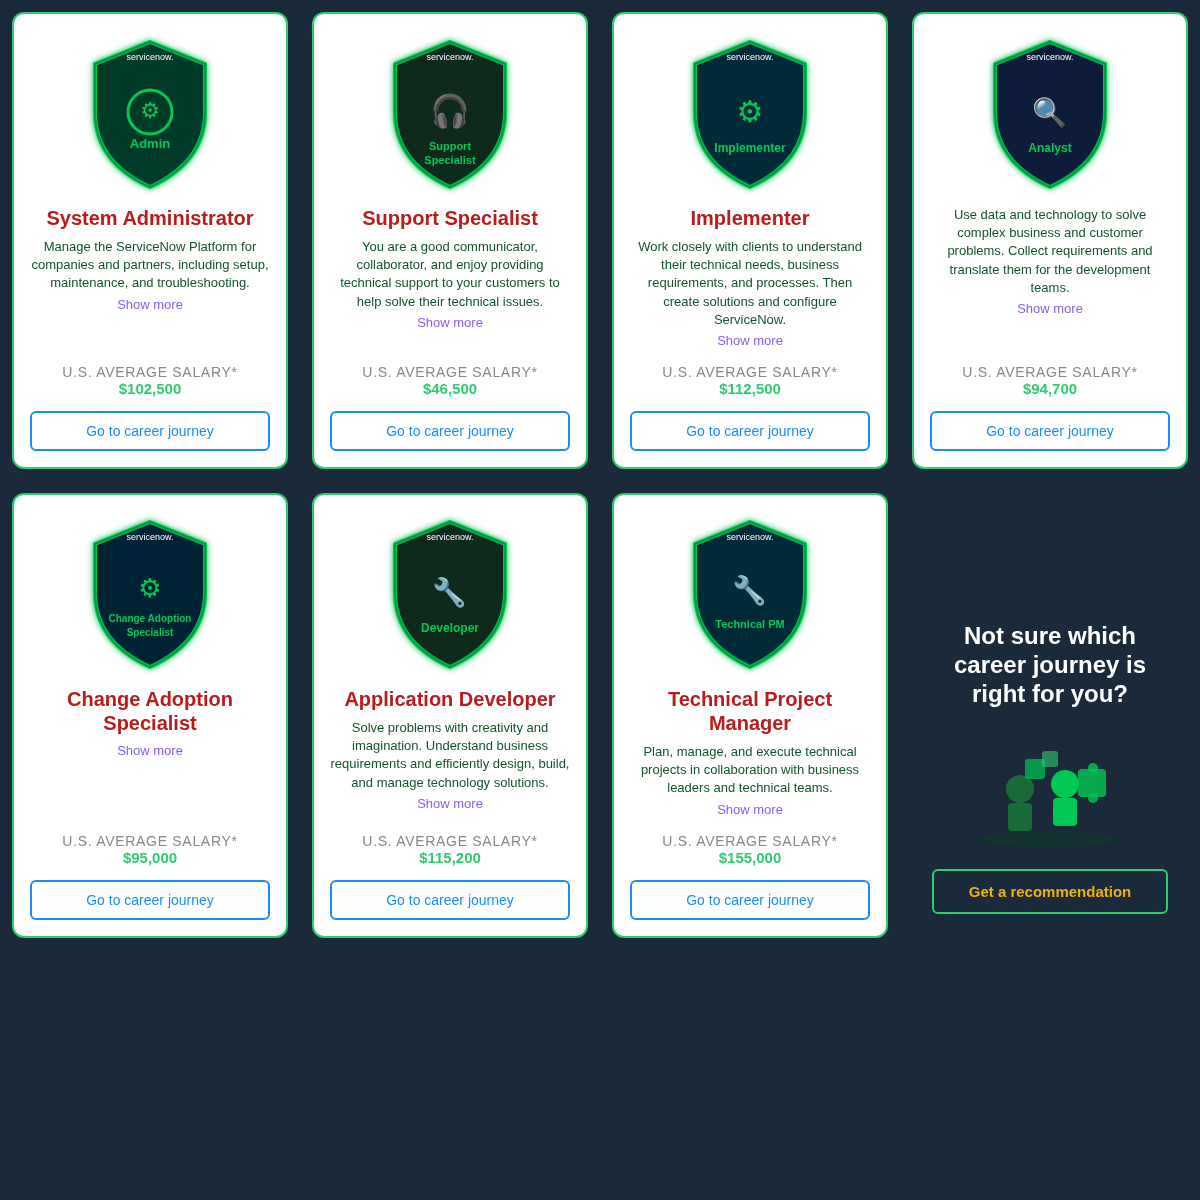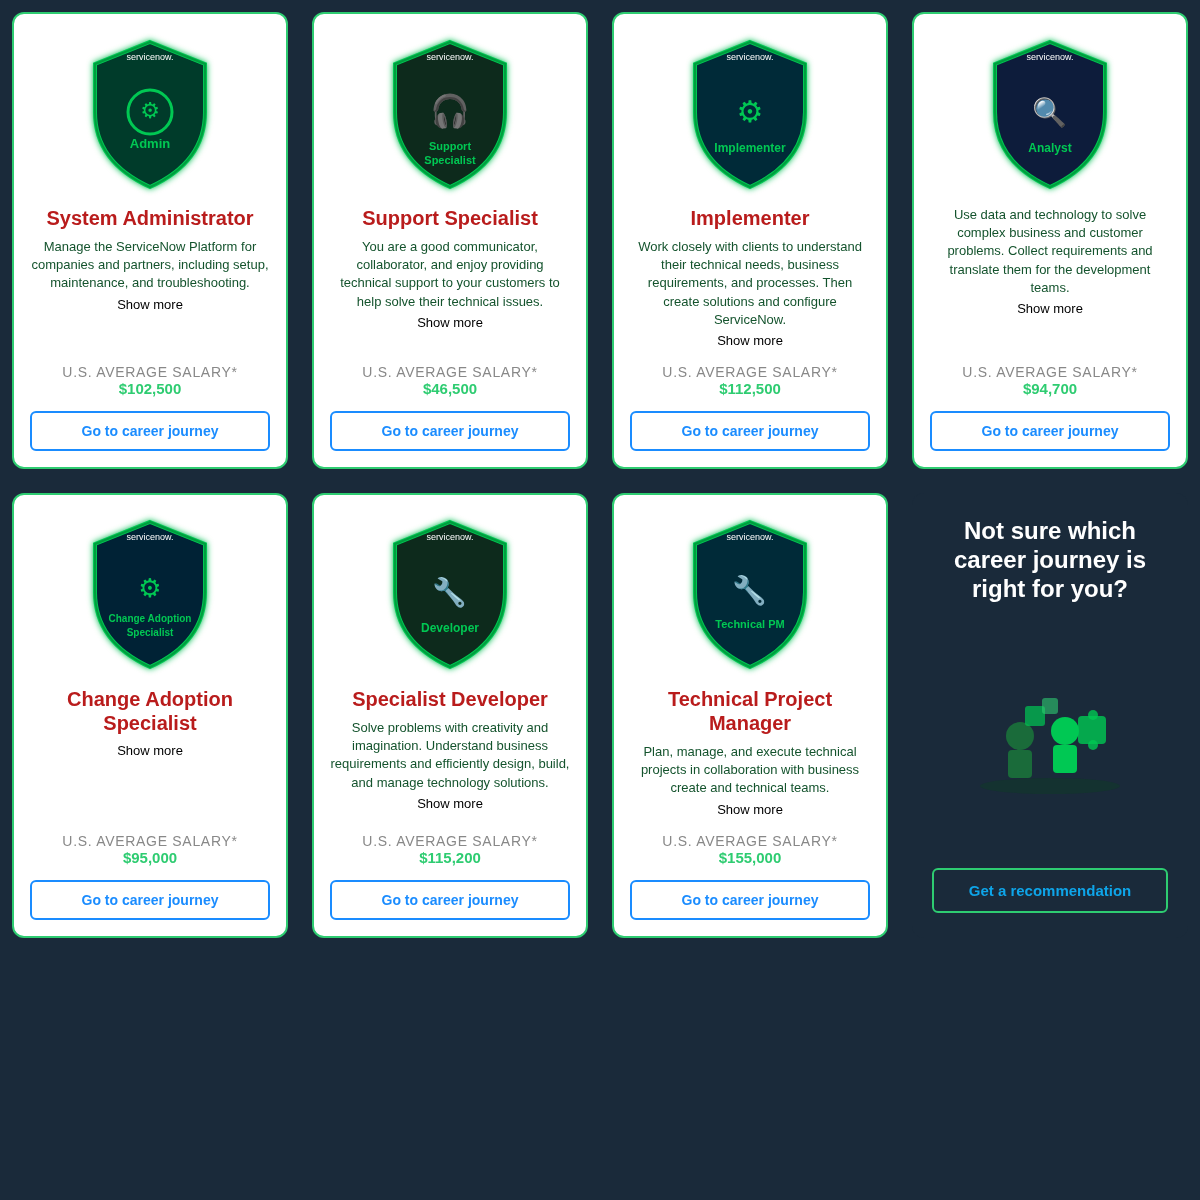--- a/index.html
+++ b/index.html
@@ -42,21 +42,21 @@
       margin-bottom: 8px;
       line-height: 1.2;
     }
     .card-desc {
       font-size: 13px;
       color: #14532d;
       line-height: 1.4;
       margin-bottom: 4px;
     }
     .show-more {
-      color: #000000;
+      color: #8b5cf6;
       font-size: 13px;
       cursor: pointer;
       margin-bottom: 10px;
       text-decoration: none;
     }
     .salary-label {
       font-size: 14px;
       color: #888;
       letter-spacing: 0.05em;
       text-transform: uppercase;
@@ -67,57 +67,57 @@
       color: #2ecc71;
       font-weight: 700;
       margin-bottom: 14px;
     }
     .spacer { flex: 1; }
     .career-btn {
       border: 2px solid #1a8cff;
       background: transparent;
       color: #1a8cff;
       font-size: 14px;
-      font-weight: 700;
+      font-weight: 400;
       padding: 10px 24px;
       border-radius: 6px;
       cursor: pointer;
       width: 100%;
       margin-top: auto;
     }
 
     
     .promo-card {
       background: #1a2a3a;
       border: none;
       border-radius: 12px;
       margin: 12px;
       padding: 24px 20px;
       display: flex;
       flex-direction: column;
       align-items: center;
       text-align: center;
-      justify-content: space-between;
+      justify-content: flex-end;
     }
     .promo-title {
       font-size: 24px;
       font-weight: 800;
       color: #fff;
       margin-bottom: 20px;
       line-height: 1.2;
     }
     .promo-illustration {
       width: 160px;
       height: 120px;
       margin-bottom: 20px;
     }
     .recommend-btn {
       background: transparent;
       border: 2px solid #2ecc71;
-      color: #0ea5e9;
+      color: #eab308;
       font-size: 15px;
       font-weight: 700;
       padding: 12px 20px;
       border-radius: 6px;
       cursor: pointer;
       width: 100%;
     }
   </style>
 </head>
 <body>
@@ -271,21 +271,21 @@
               </feMerge>
       </filter>
     </defs>
     <path d="M75,10 L130,32 L130,80 Q130,130 75,155 Q20,130 20,80 L20,32 Z" fill="#0a2a1a" stroke="#00c853" stroke-width="4" filter="url(#glow-developer)"></path>
     <path d="M75,10 L130,32 L130,80 Q130,130 75,155 Q20,130 20,80 L20,32 Z" fill="none" stroke="#005a20" stroke-width="2" opacity="0.4"></path>
     <text x="75" y="28" text-anchor="middle" fill="white" font-size="9" font-family="Arial">servicenow.</text>
     <text x="75" y="90" text-anchor="middle" fill="#00c853" font-size="28">🔧</text>
       <text x="75" y="120" text-anchor="middle" fill="#00c853" font-size="12" font-weight="bold">Developer</text>
   </svg>
     </div>
-    <div class="card-title">Specialist Developer</div>
+    <div class="card-title">Application Developer</div>
     <div class="card-desc">Solve problems with creativity and imagination. Understand business requirements and efficiently design, build, and manage technology solutions.</div>
     <a class="show-more">Show more</a>
     <div class="spacer"></div>
     <div class="salary-label">U.S. AVERAGE SALARY*</div>
     <div class="salary-value">$115,200</div>
     <button class="career-btn">Go to career journey</button>
   </div>
     <div class="card">
     <div class="badge-container">
       <svg viewBox="0 0 150 165" width="150" height="165" xmlns="http://www.w3.org/2000/svg">
@@ -299,21 +299,21 @@
       </filter>
     </defs>
     <path d="M75,10 L130,32 L130,80 Q130,130 75,155 Q20,130 20,80 L20,32 Z" fill="#062a38" stroke="#00c853" stroke-width="4" filter="url(#glow-techpm)"></path>
     <path d="M75,10 L130,32 L130,80 Q130,130 75,155 Q20,130 20,80 L20,32 Z" fill="none" stroke="#005a20" stroke-width="2" opacity="0.4"></path>
     <text x="75" y="28" text-anchor="middle" fill="white" font-size="9" font-family="Arial">servicenow.</text>
     <text x="75" y="88" text-anchor="middle" fill="#00c853" font-size="28">🔧</text>
       <text x="75" y="116" text-anchor="middle" fill="#00c853" font-size="11" font-weight="bold">Technical PM</text>
   </svg>
     </div>
     <div class="card-title">Technical Project Manager</div>
-    <div class="card-desc">Plan, manage, and execute technical projects in collaboration with business create and technical teams.</div>
+    <div class="card-desc">Plan, manage, and execute technical projects in collaboration with business leaders and technical teams.</div>
     <a class="show-more">Show more</a>
     <div class="spacer"></div>
     <div class="salary-label">U.S. AVERAGE SALARY*</div>
     <div class="salary-value">$155,000</div>
     <button class="career-btn">Go to career journey</button>
   </div>
     <div class="promo-card">
   <div class="promo-title">Not sure which career journey is right for you?</div>
   <div class="promo-illustration">
     <svg viewBox="0 0 160 120" width="160" height="120" xmlns="http://www.w3.org/2000/svg">

